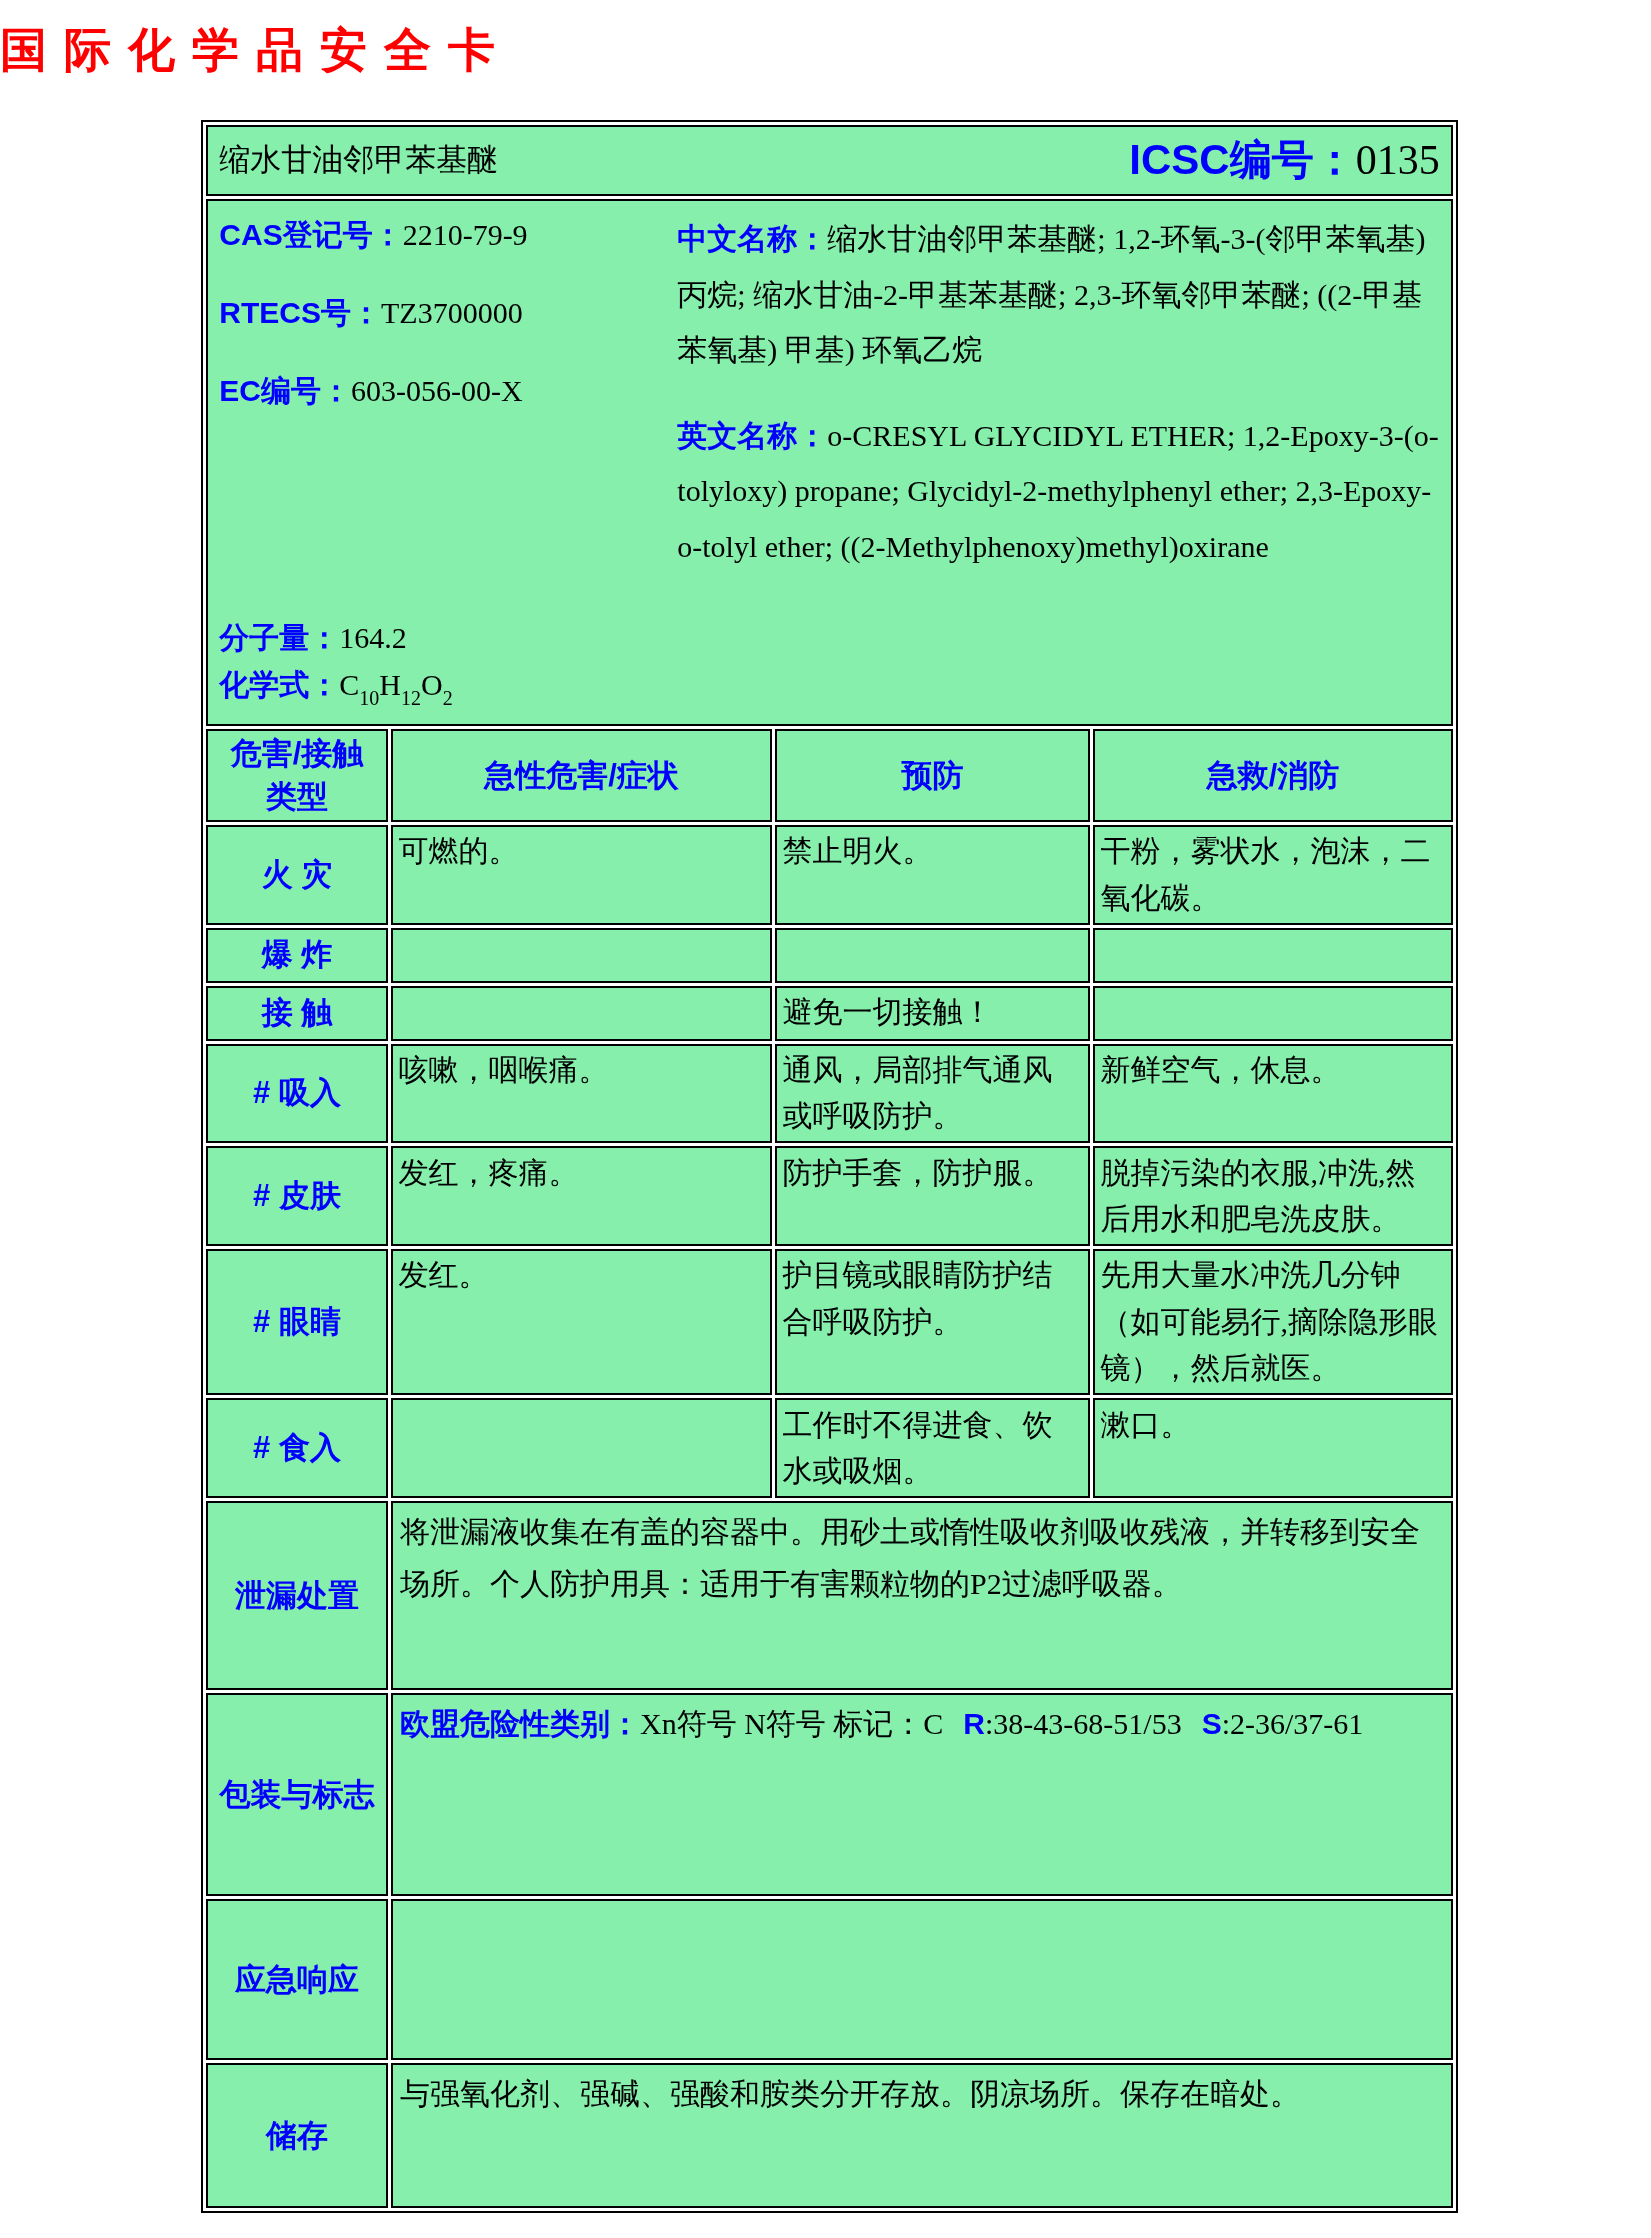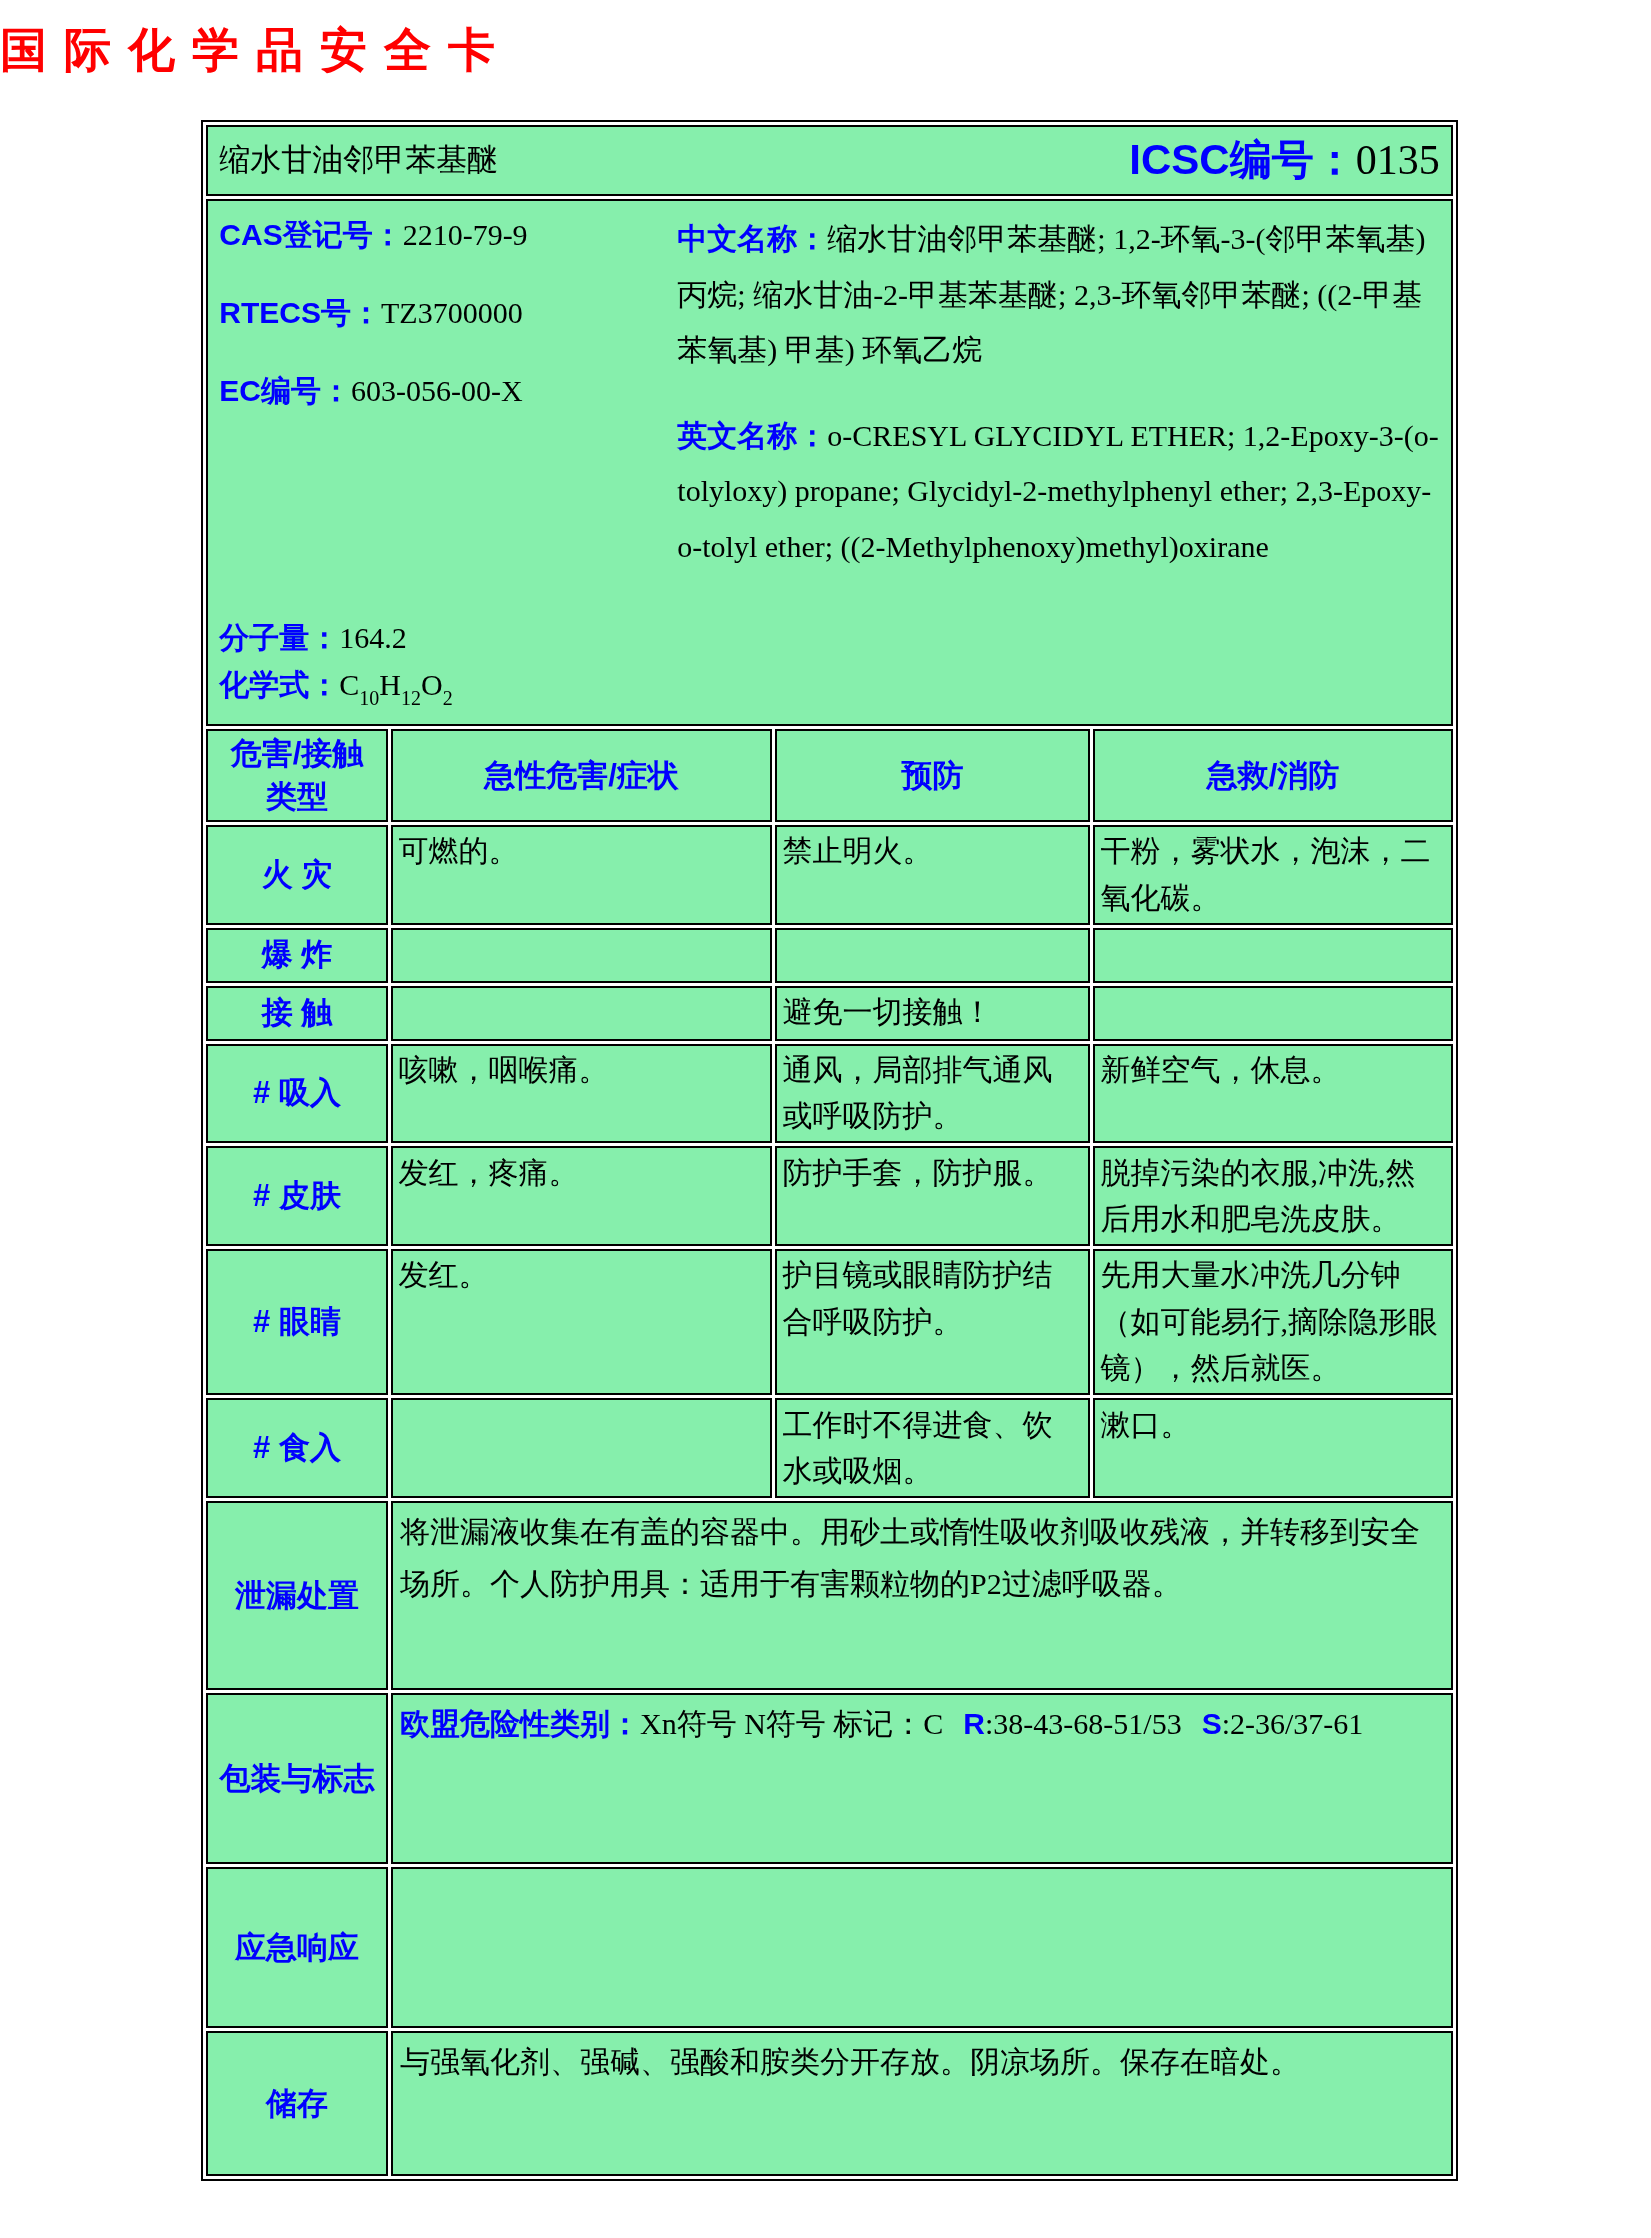--- a/index.html
+++ b/index.html
@@ -77,21 +77,21 @@
   }
   
   .r-fire td { height: 71px; }
   .r-explosion td { height: 44px; }
   .r-contact td { height: 42px; }
   .r-inhalation td { height: 72px; }
   .r-skin td { height: 76px; }
   .r-eyes td { height: 113px; }
   .r-ingestion td { height: 74px; }
   .r-spill td { height: 189px; }
-  .r-packaging td { height: 171px; margin-top: 45px; }
+  .r-packaging td { height: 203px; margin-top: 45px; }
   .r-emergency td { height: 161px; }
   .r-storage td { height: 145px; }
   .section-content { padding: 2.8px 7px; line-height: 1.75; }
   .gap-l { margin-left: 20px; }
 </style>
 </head>
 <body>
 
 <div>
 

